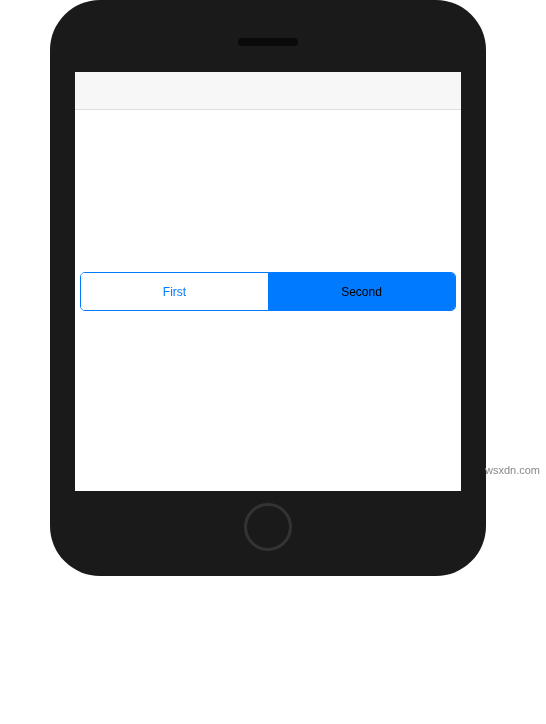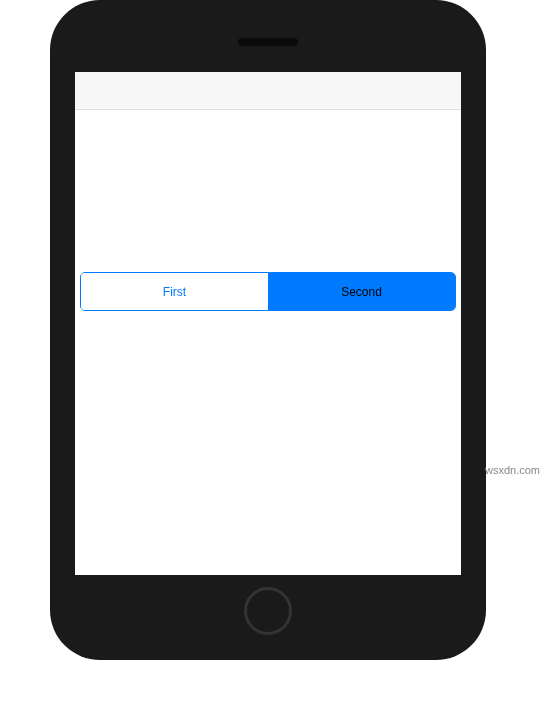--- a/index.html
+++ b/index.html
@@ -12,21 +12,21 @@
       background: #ffffff;
       width: 546px;
       height: 724px;
       position: relative;
     }
     .phone-frame {
       position: absolute;
       left: 50px;
       top: 0;
       width: 436px;
-      height: 660px;
+      height: 576px;
       background: #1a1a1a;
       border-radius: 50px;
       padding: 10px;
     }
     .phone-inner {
       width: 100%;
       height: 100%;
       border-radius: 40px;
       position: relative;
       overflow: hidden;

